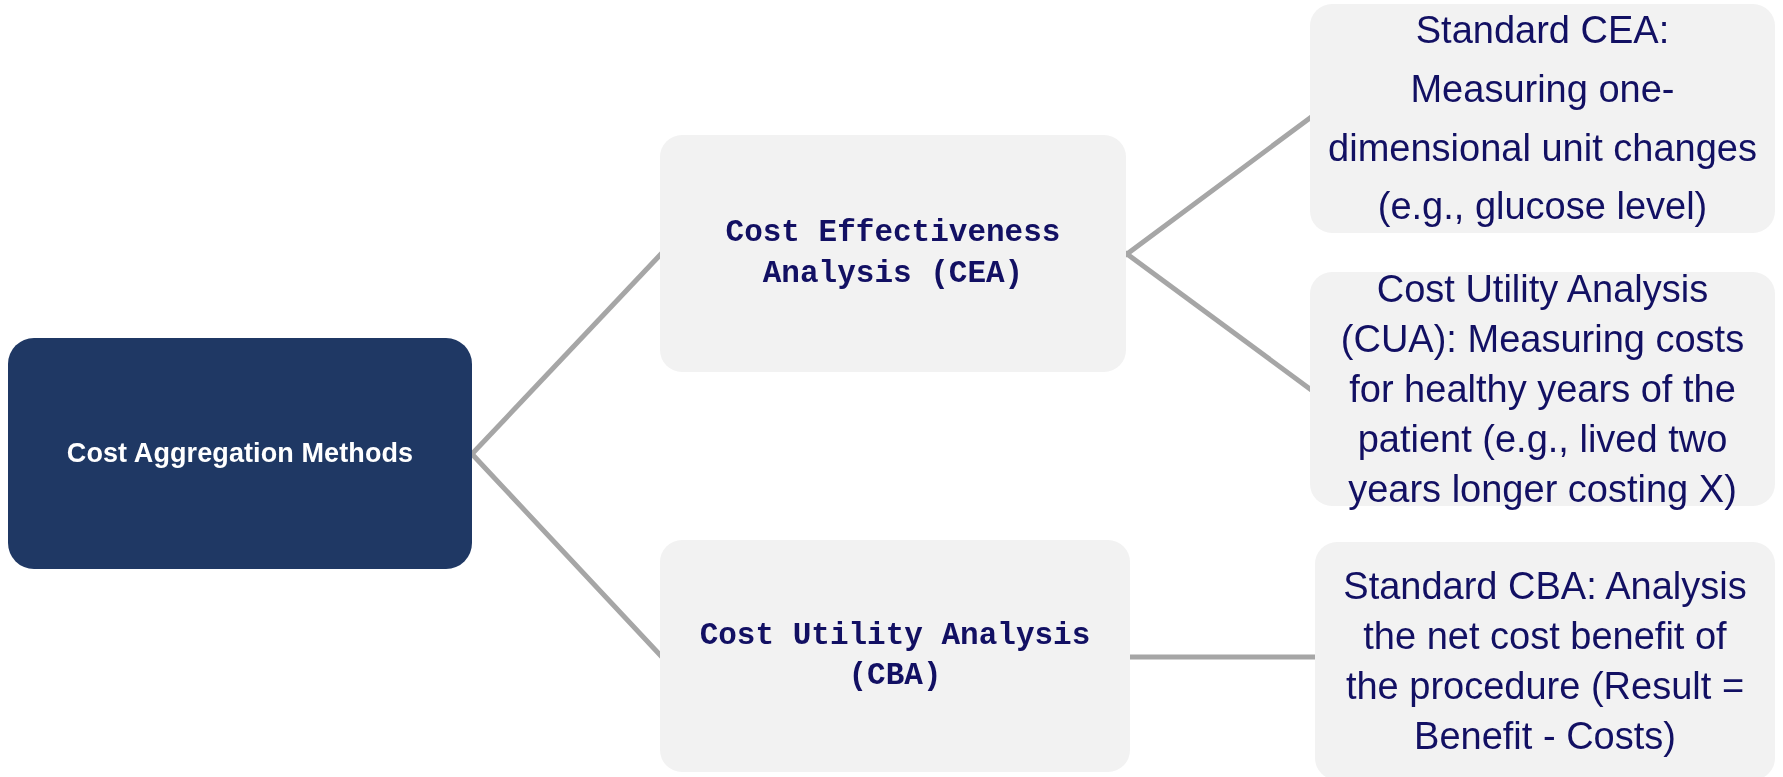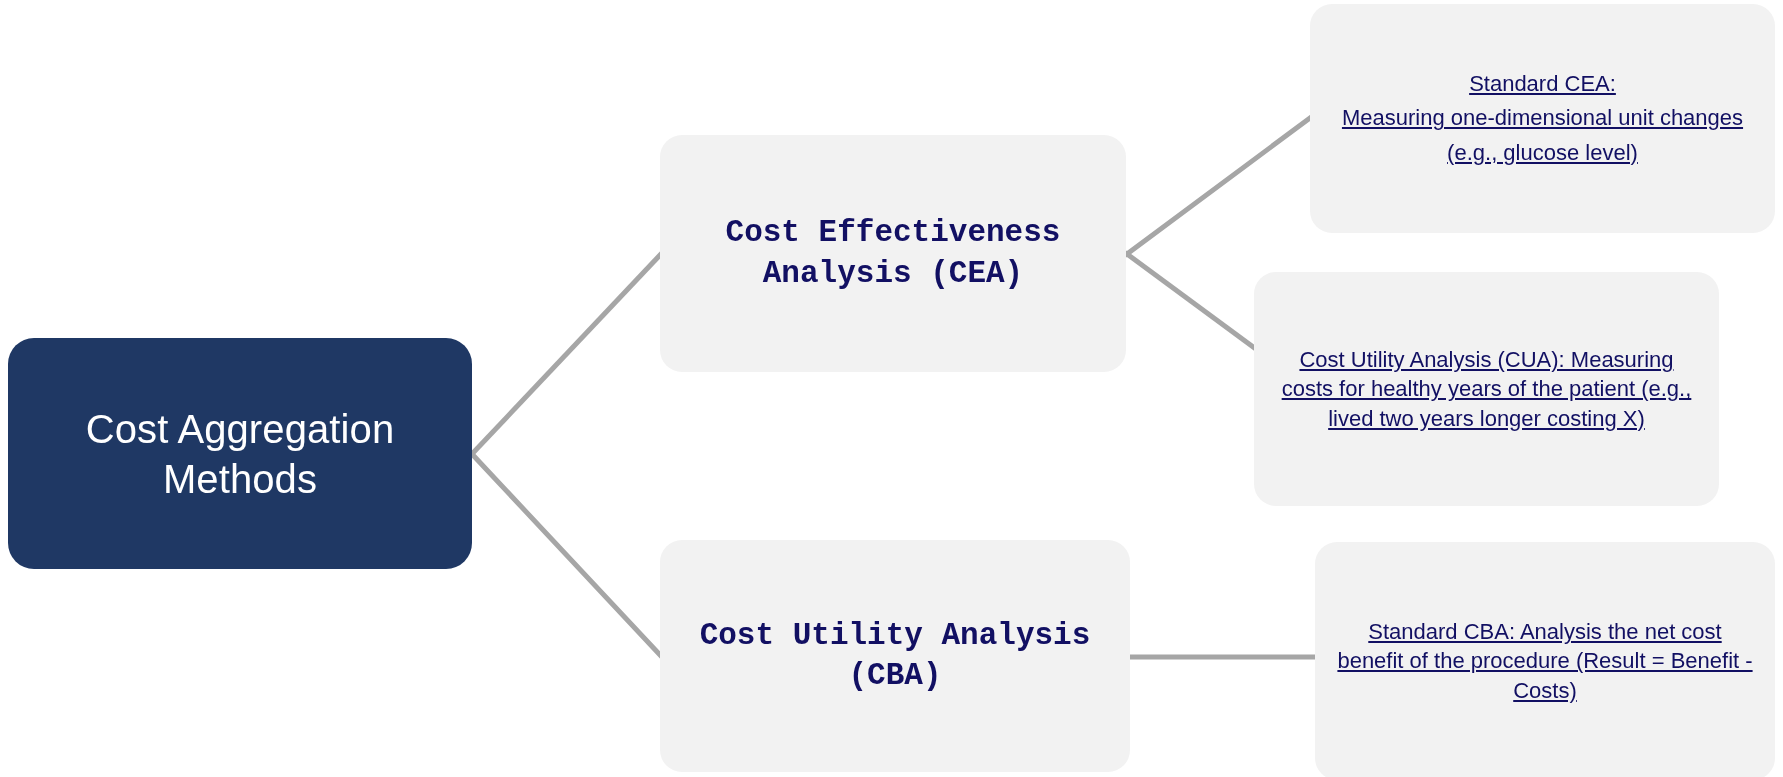--- a/index.html
+++ b/index.html
@@ -44,22 +44,22 @@
   #node-root {
     left: 8px;
     top: 338px;
     width: 464px;
     height: 231px;
     background: #1F3864;
     border-radius: 26px;
   }
   #node-root .node-text {
     color: #ffffff;
-    font-weight: normal;
-    font-size: 40px;
+    font-weight: bold;
+    font-size: 27px;
     line-height: 1.25;
     letter-spacing: 0.1px;
   }
 
   
   .node-l2 {
     background: #F2F2F2;
   }
   .node-l2 .node-text {
     color: #121063;
@@ -82,35 +82,34 @@
   }
 
   
   .node-l3 {
     background: #F2F2F2;
     padding: 0 18px;
   }
   .node-l3 .node-text {
     color: #121063;
     font-weight: normal;
-    font-size: 22px;
+    font-size: 38px;
     line-height: 1.32;
-    text-decoration: underline;
   }
   #node-standard-cea {
     left: 1310px;
     top: 4px;
     width: 465px;
     height: 229px;
   }
   #node-standard-cea .node-text {
     line-height: 1.55;
   }
   #node-cua {
-    left: 1254px;
+    left: 1310px;
     top: 272px;
     width: 465px;
     height: 234px;
   }
   #node-standard-cba {
     left: 1315px;
     top: 542px;
     width: 460px;
     height: 238px;
   }

